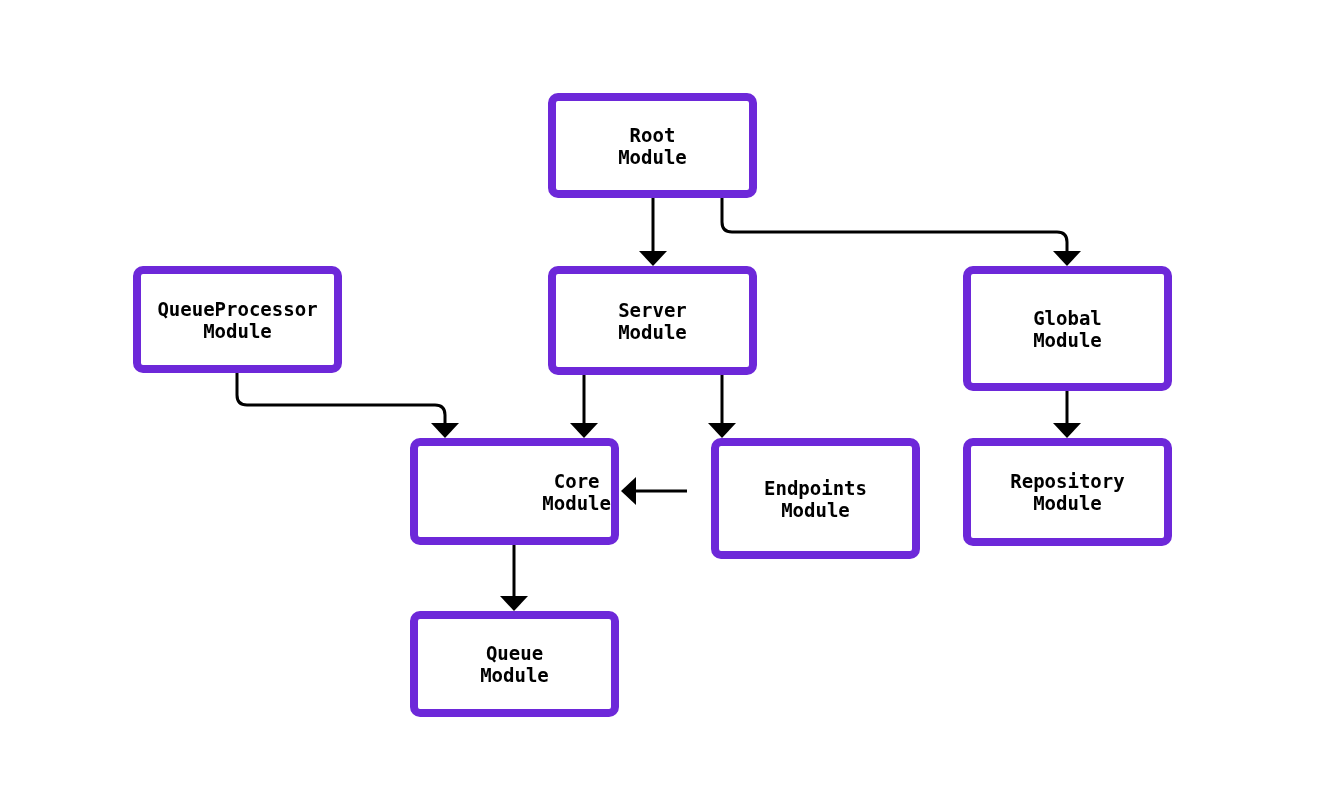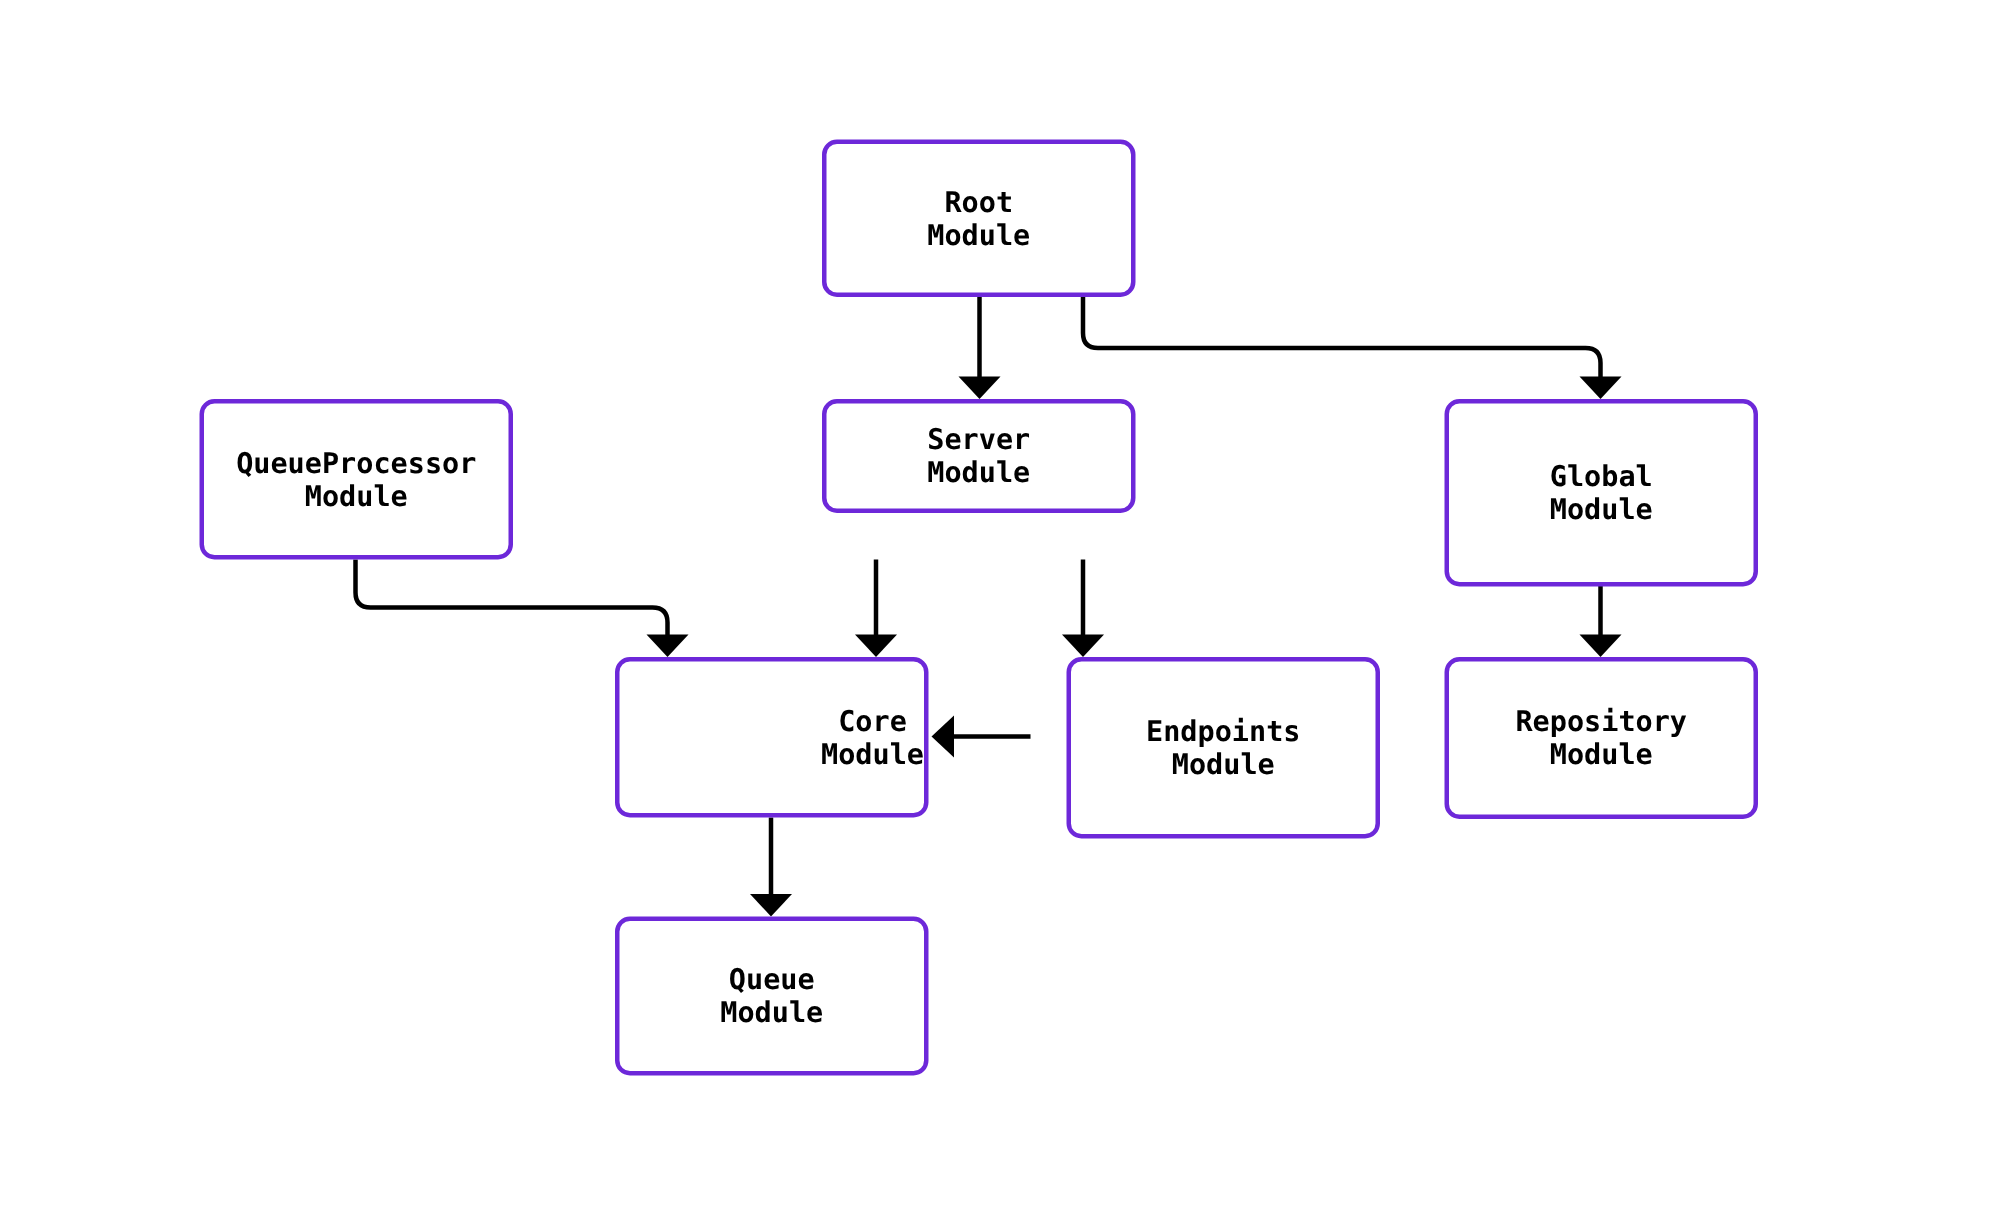--- a/index.html
+++ b/index.html
@@ -29,37 +29,37 @@
   }
   .edge-head {
     fill: #000000;
     stroke: none;
   }
   .node {
     position: absolute;
     box-sizing: border-box;
     width: 209px;
     background: #ffffff;
-    border: 3px solid #6d28d9;
+    border: 8px solid #6d28d9;
     border-radius: 10px;
     display: flex;
     align-items: center;
     justify-content: center;
   }
   .node-label {
     white-space: pre-line;
     text-align: center;
     font-size: 19px;
     line-height: 22px;
     font-weight: bold;
     color: #000000;
   }
   .n-root          { left: 548px;  top: 93px;  height: 105px; }
   .n-queueproc     { left: 133px;  top: 266px; height: 107px; }
-  .n-server        { left: 548px;  top: 266px; height: 76px; align-items: center; }
+  .n-server        { left: 548px;  top: 266px; height: 109px; align-items: center; }
   .n-global        { left: 963px;  top: 266px; height: 125px; }
   .n-core          { left: 410px;  top: 438px; height: 107px; justify-content: flex-end; }
   .n-endpoints     { left: 687px;  top: 438px; height: 121px; margin-left: 24px; }
   .n-repository    { left: 963px;  top: 438px; height: 108px; }
   .n-queue         { left: 410px;  top: 611px; height: 106px; }
 </style>
 </head>
 <body>
 
 <div class="canvas">

